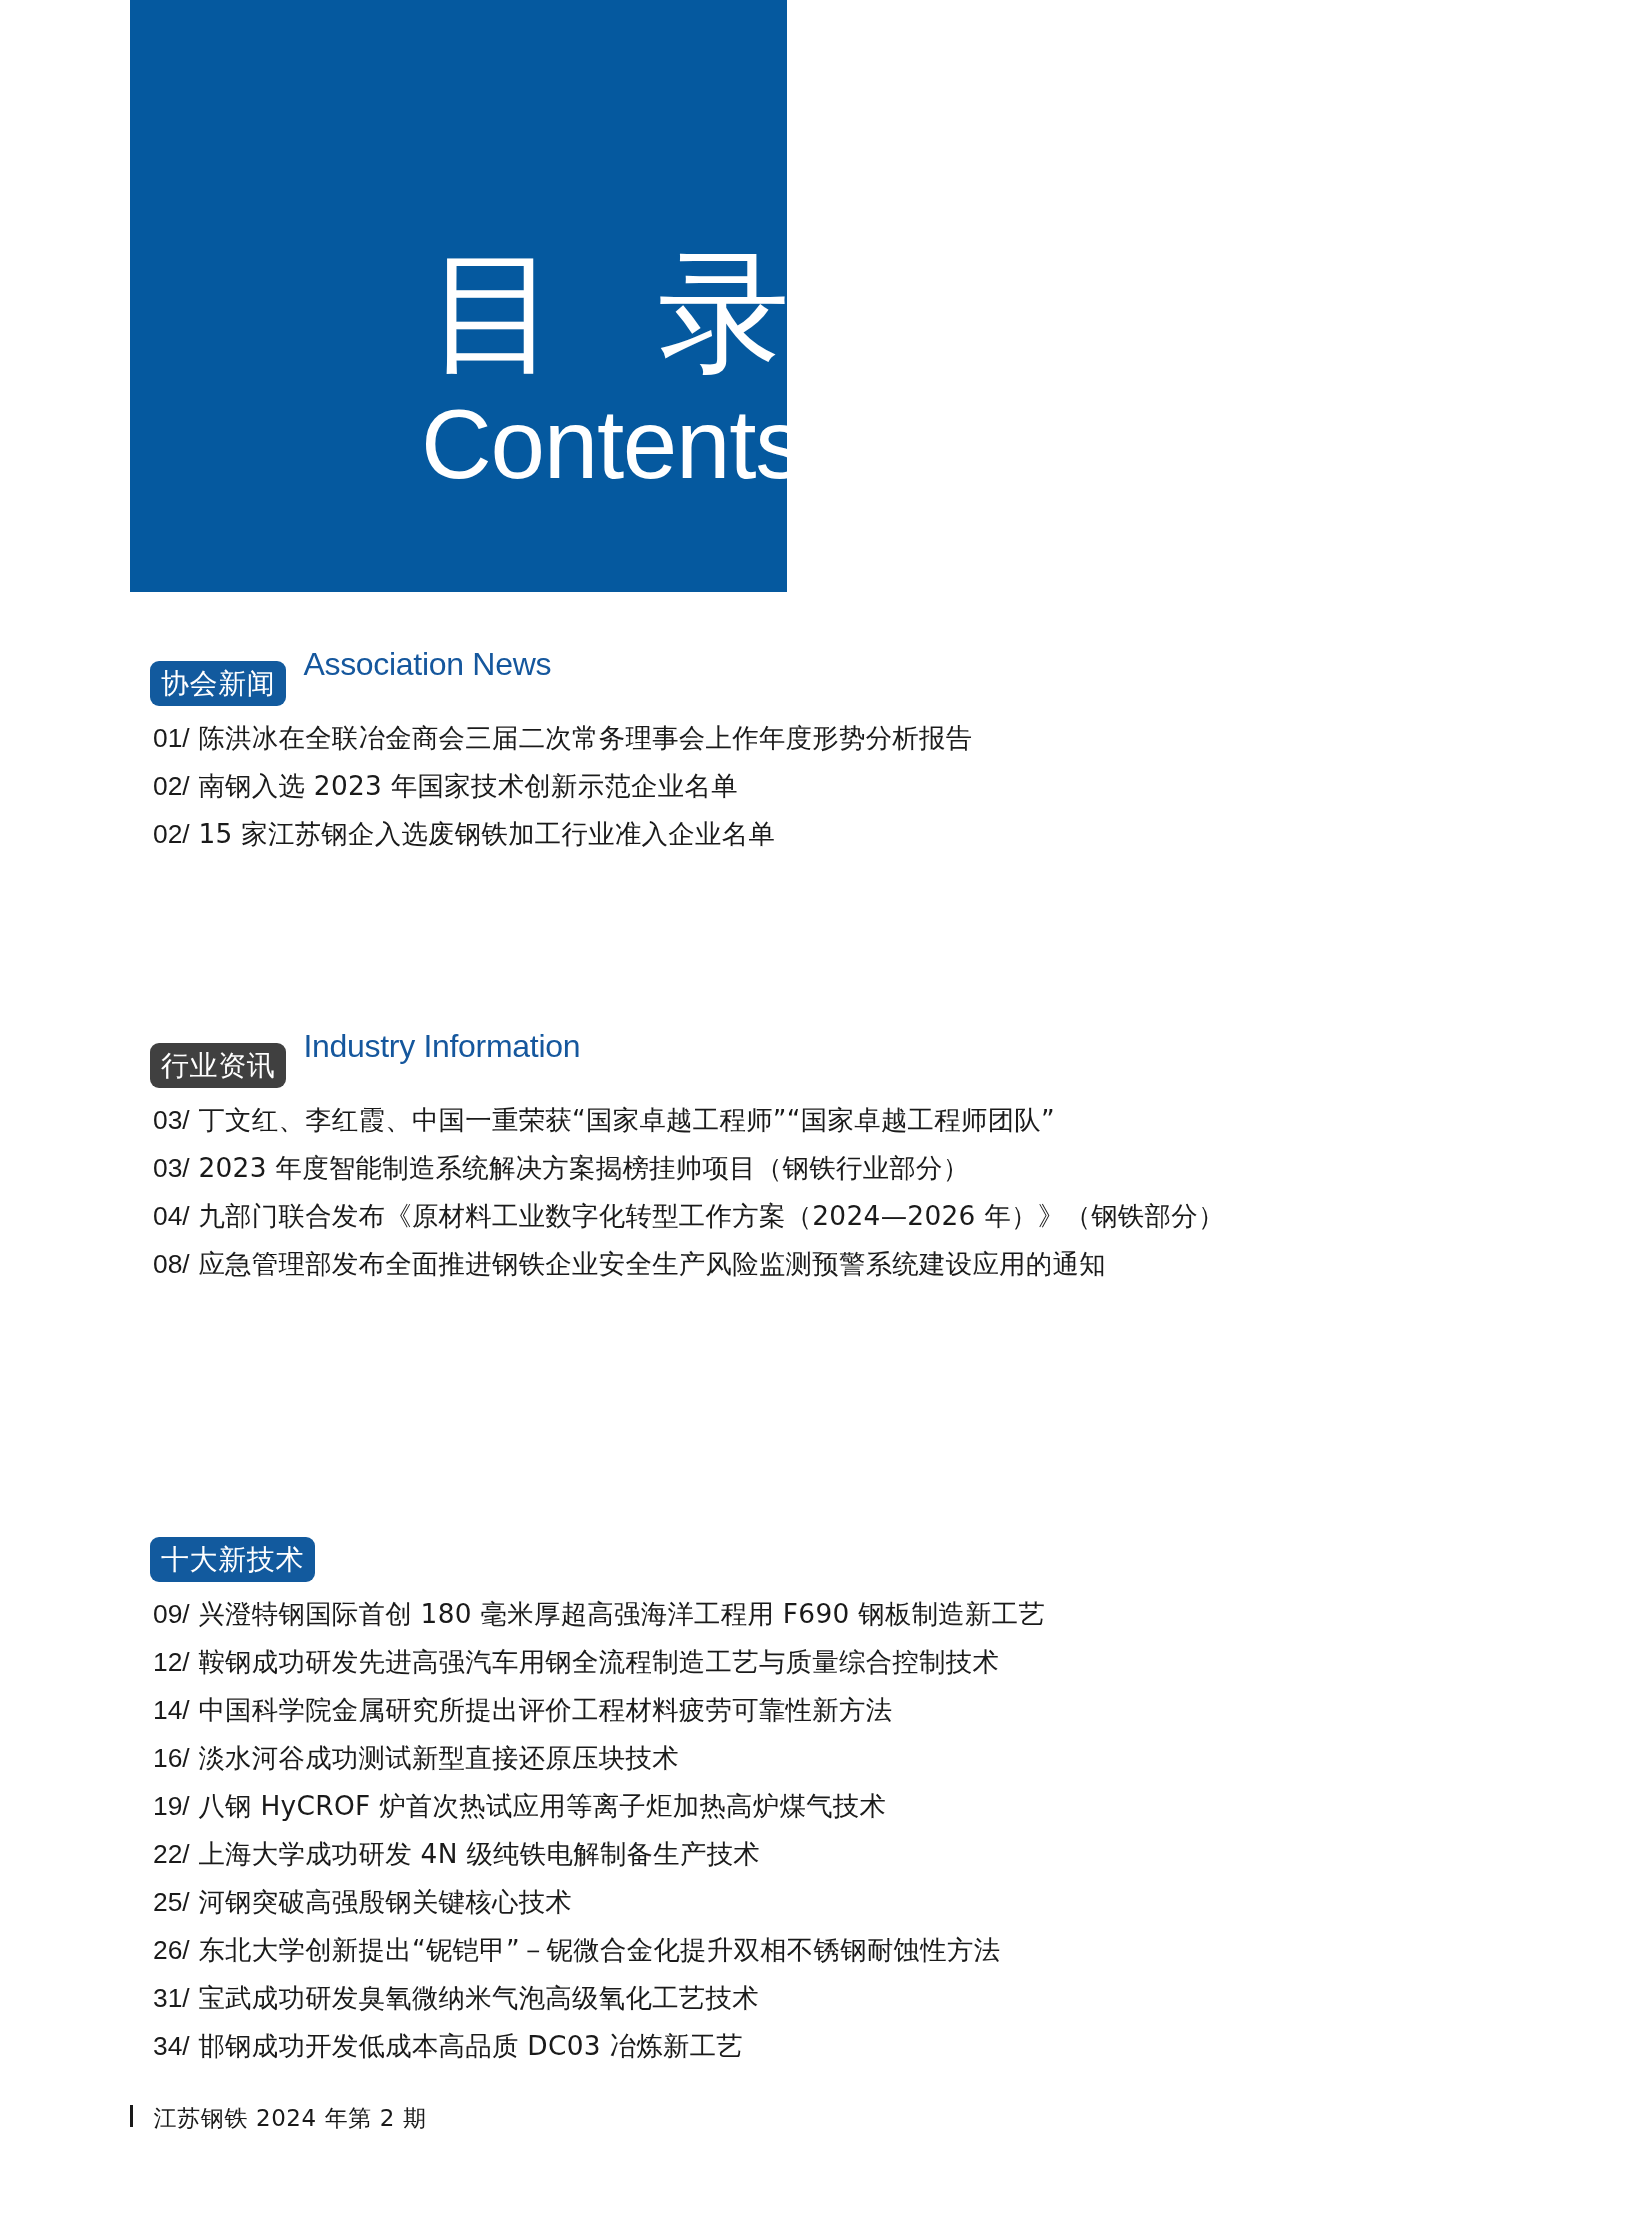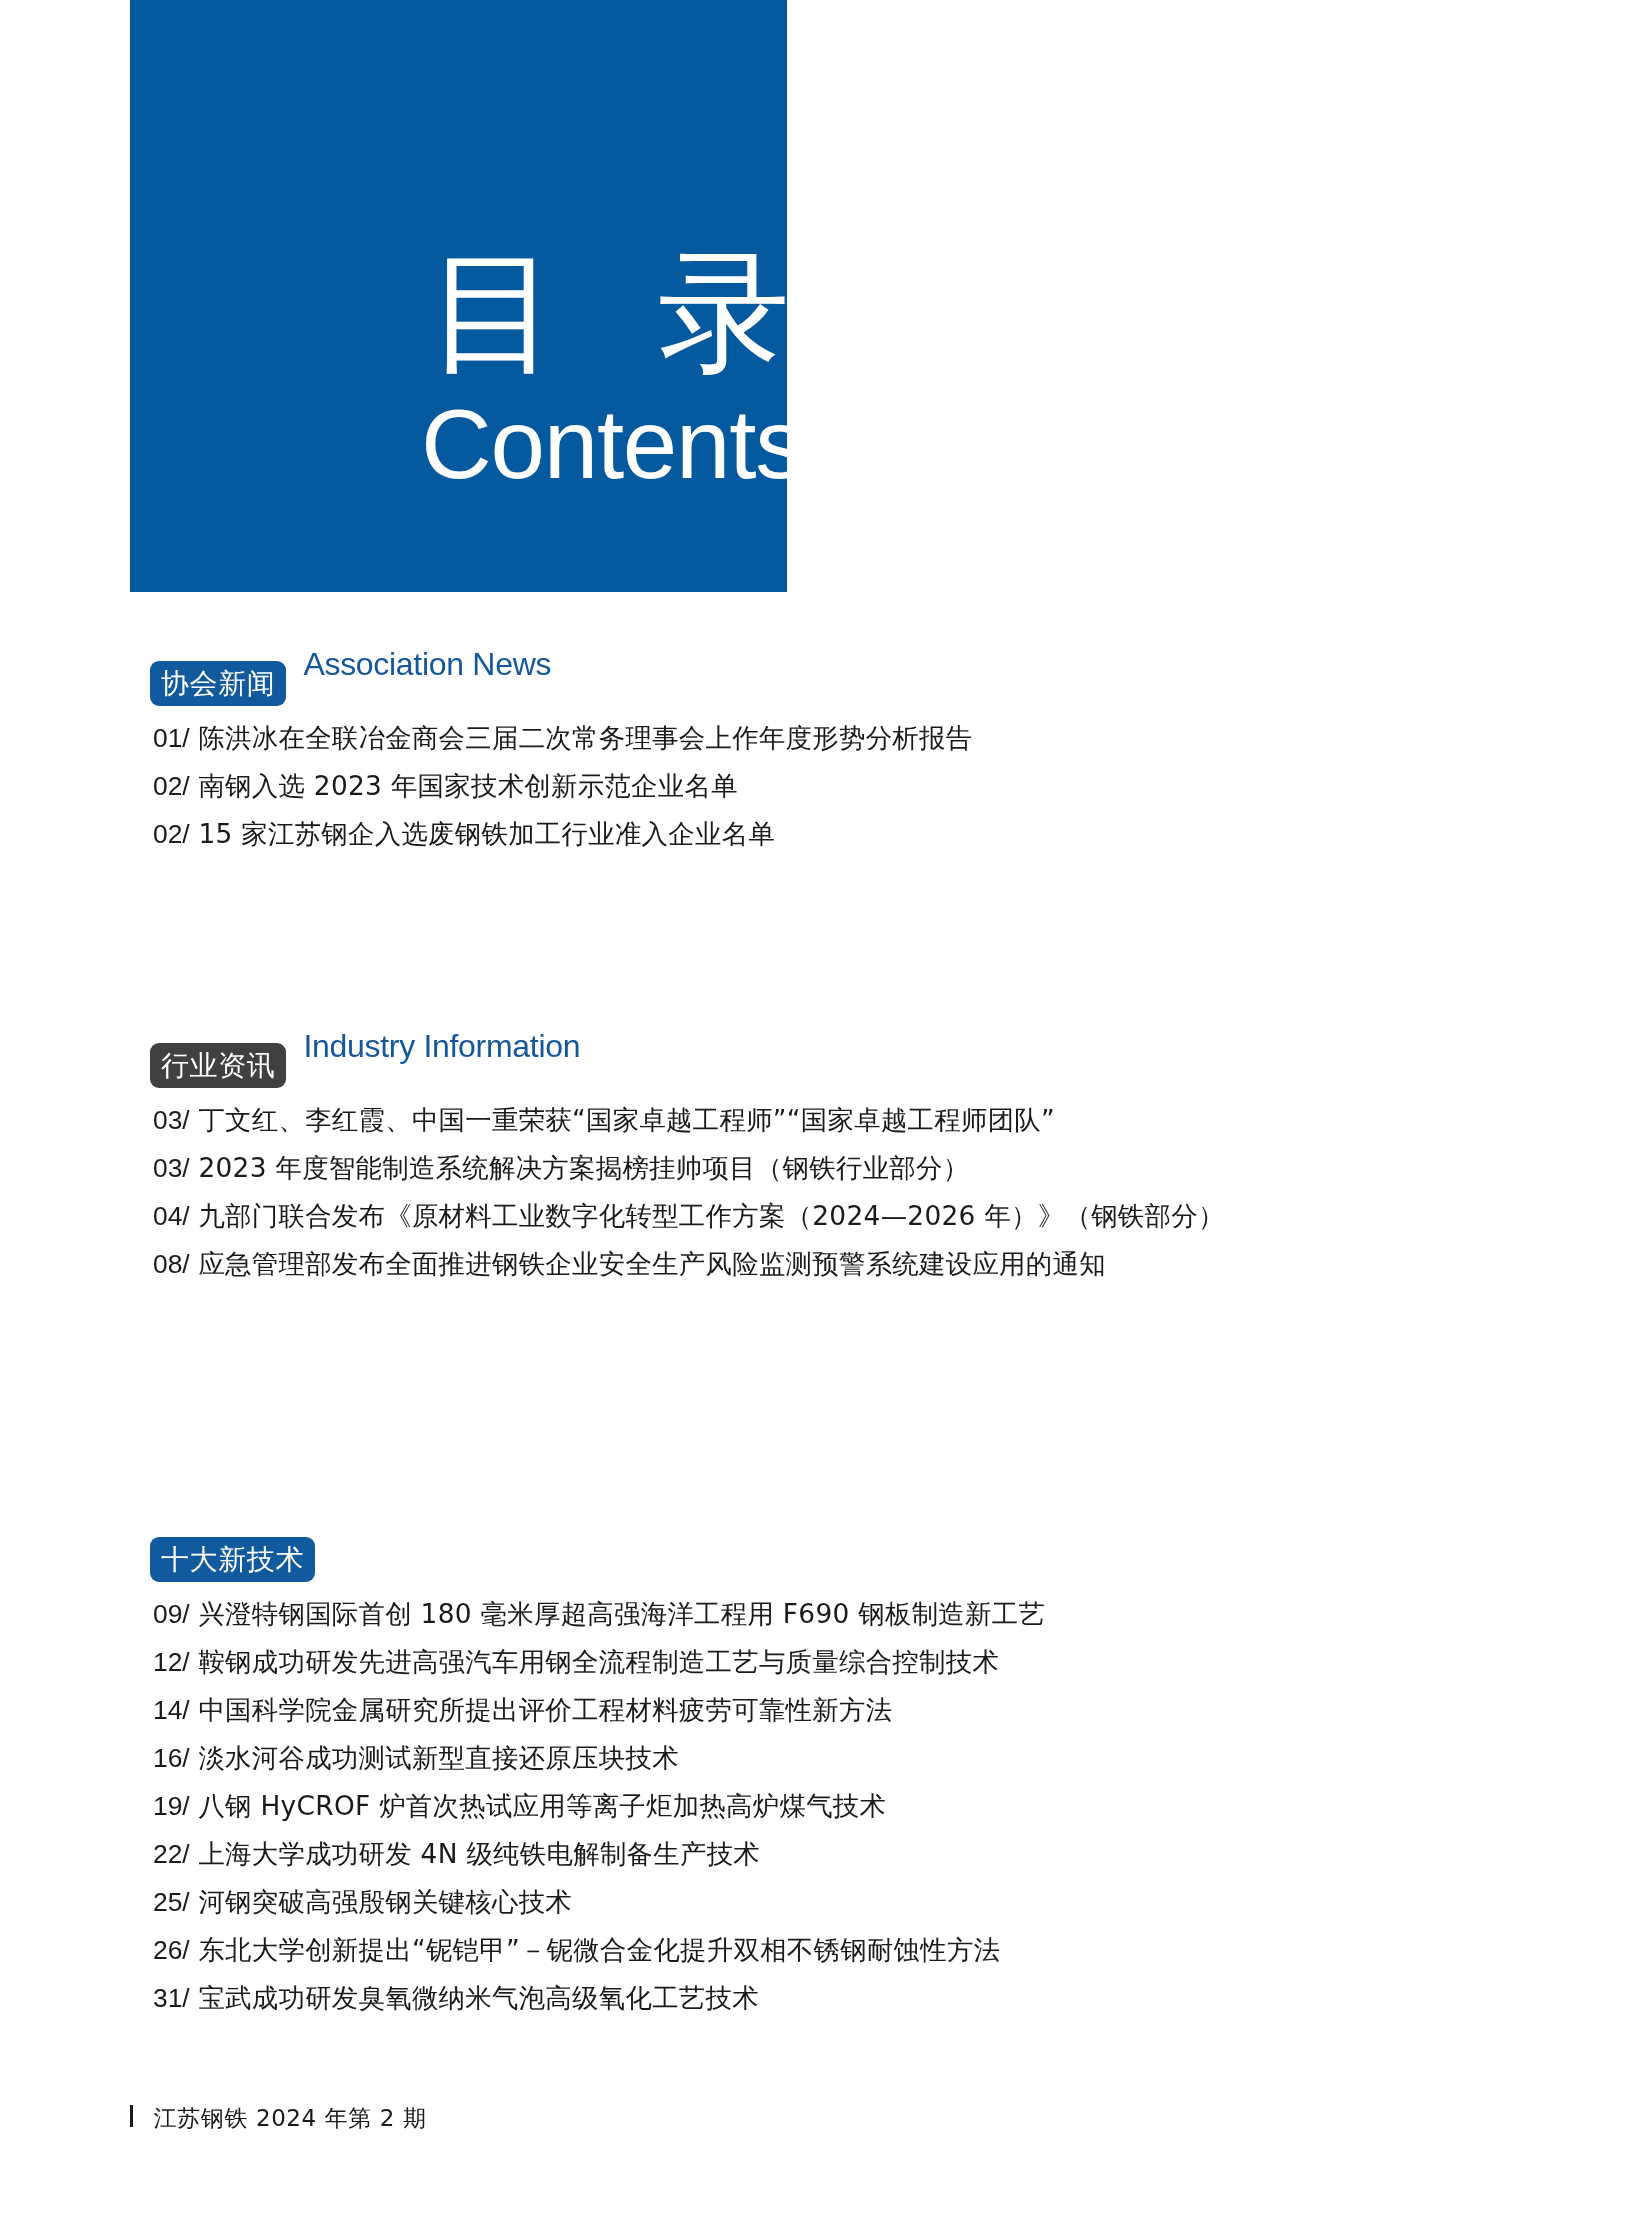--- a/index.html
+++ b/index.html
@@ -171,20 +171,21 @@
       <ul class="toc-list">
         <li class="toc-item"><span class="toc-page">09/</span> <span class="toc-title">兴澄特钢国际首创 180 毫米厚超高强海洋工程用 F690 钢板制造新工艺</span></li>
         <li class="toc-item"><span class="toc-page">12/</span> <span class="toc-title">鞍钢成功研发先进高强汽车用钢全流程制造工艺与质量综合控制技术</span></li>
         <li class="toc-item"><span class="toc-page">14/</span> <span class="toc-title">中国科学院金属研究所提出评价工程材料疲劳可靠性新方法</span></li>
         <li class="toc-item"><span class="toc-page">16/</span> <span class="toc-title">淡水河谷成功测试新型直接还原压块技术</span></li>
         <li class="toc-item"><span class="toc-page">19/</span> <span class="toc-title">八钢 HyCROF 炉首次热试应用等离子炬加热高炉煤气技术</span></li>
         <li class="toc-item"><span class="toc-page">22/</span> <span class="toc-title">上海大学成功研发 4N 级纯铁电解制备生产技术</span></li>
         <li class="toc-item"><span class="toc-page">25/</span> <span class="toc-title">河钢突破高强殷钢关键核心技术</span></li>
         <li class="toc-item"><span class="toc-page">26/</span> <span class="toc-title">东北大学创新提出“铌铠甲”－铌微合金化提升双相不锈钢耐蚀性方法</span></li>
         <li class="toc-item"><span class="toc-page">31/</span> <span class="toc-title">宝武成功研发臭氧微纳米气泡高级氧化工艺技术</span></li>
+        <li class="toc-item"><span class="toc-page">34/</span> <span class="toc-title">邯钢成功开发低成本高品质 DC03 冶炼新工艺</span></li>
       </ul>
     </div>
   </div>
 
 <div id="footer">
   <span id="footer-rule"></span>
   <span id="footer-text">江苏钢铁  2024 年第 2 期</span>
 </div>
 
 

